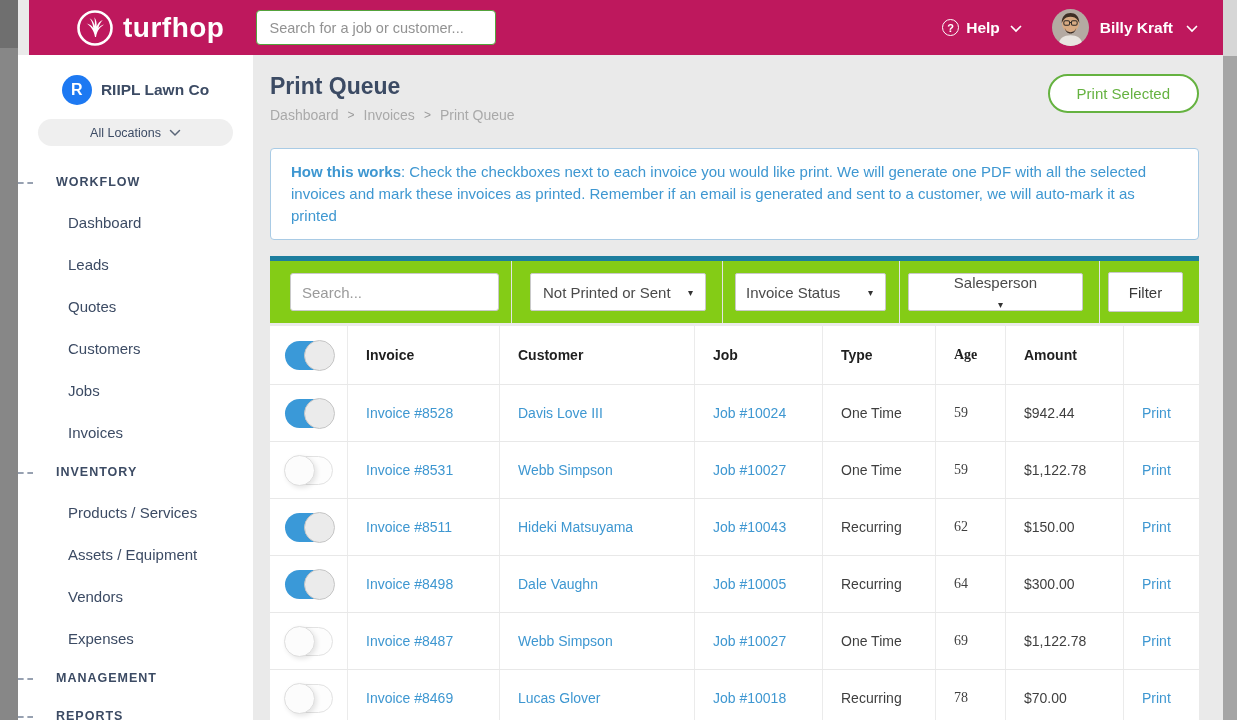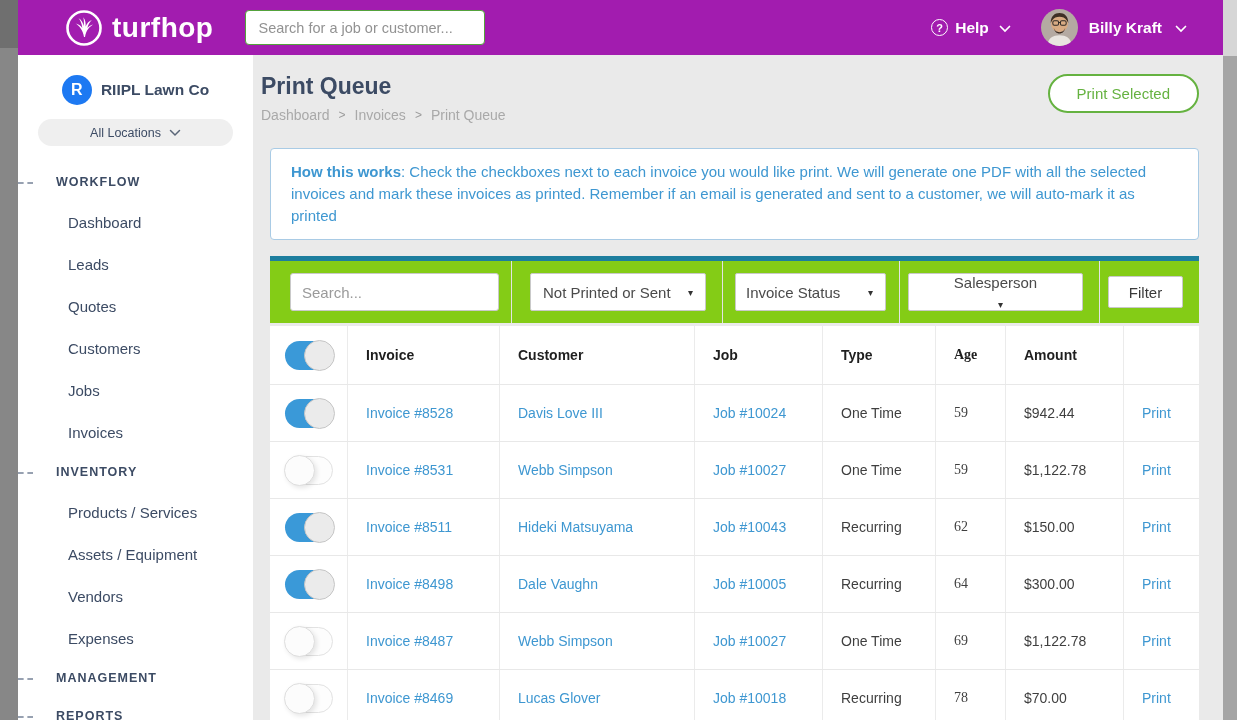--- a/index.html
+++ b/index.html
@@ -6,21 +6,21 @@
   html,body { width:1237px; height:720px; overflow:hidden; }
   body { font-family:"Liberation Sans", sans-serif; background:#eaeaea; position:relative; }
 
   
   .left-strip { position:absolute; left:0; top:0; width:18px; height:720px; background:#878787; z-index:50; }
   .left-strip .top-seg { position:absolute; top:0; left:0; width:18px; height:48px; background:#6f6f6f; }
   .right-track { position:absolute; right:0; top:0; width:14px; height:720px; background:#d6d6d6; z-index:50; }
   .right-thumb { position:absolute; right:0; top:56px; width:14px; height:664px; background:#a5a5a5; }
 
   
-  .topbar { position:absolute; left:18px; top:0; width:1205px; height:55px; background:#a21caf; display:flex; align-items:center; z-index:10; }
+  .topbar { position:absolute; left:29px; top:0; width:1205px; height:55px; background:#be185d; display:flex; align-items:center; z-index:10; }
   .brand { display:flex; align-items:center; margin-left:47px; }
   .brand svg { display:block; }
   .brand-name { color:#fff; font-size:28px; font-weight:bold; letter-spacing:.5px; margin-left:9px; }
   .global-search { margin-left:32px; width:240px; height:35px; background:#fff; border:1px solid #54a23c; border-radius:4px; padding:0 12px; font-size:14.5px; color:#444; outline:none; }
   .global-search::placeholder { color:#929292; }
   .topbar-right { margin-left:auto; display:flex; align-items:center; padding-right:36px; }
   .help-group { display:flex; align-items:center; cursor:pointer; }
   .help-circle { width:17px; height:17px; border:1.5px solid #fff; border-radius:50%; color:#fff; font-size:11px; font-weight:bold; display:flex; align-items:center; justify-content:center; }
   .help-label { color:#fff; font-size:15.5px; font-weight:bold; margin-left:7px; }
   .chev { margin-left:10px; }
@@ -35,21 +35,21 @@
   .location-pill { margin:14px 20px 0; height:27px; background:#efefef; border-radius:14px; display:flex; align-items:center; justify-content:center; cursor:pointer; }
   .location-pill span { font-size:12.5px; color:#3c4b64; }
   .location-pill svg { margin-left:8px; }
   .menu { margin-top:17px; }
   .section-head { position:relative; height:38px; display:flex; align-items:center; padding-left:38px; font-size:12.5px; font-weight:bold; letter-spacing:1px; color:#3c4b64; }
   .section-head .dash { position:absolute; left:0; top:50%; width:15px; border-top:2px dashed #97a1b1; }
   .menu-item { height:42px; display:flex; align-items:center; padding-left:50px; font-size:15px; color:#3c4b64; cursor:pointer; }
 
   
   .main { position:absolute; left:253px; top:55px; width:970px; height:665px; background:#eaeaea; }
-  .page-head { position:relative; padding:16px 24px 0 8px; height:70px; }
+  .page-head { position:relative; padding:16px 24px 0 17px; height:70px; }
   .page-title { font-size:23px; font-weight:bold; color:#3c4b64; line-height:30px; }
   .breadcrumb { margin-top:6px; font-size:14px; color:#a9a9a9; display:flex; align-items:center; }
   .breadcrumb .sep { margin:0 9px; font-size:12px; color:#9b9b9b; }
   .print-selected-btn { position:absolute; right:24px; top:19px; height:39px; padding:0 27px; background:#fff; border:2px solid #65b240; border-radius:20px; color:#65b240; font-size:15px; font-family:inherit; cursor:pointer; }
 
   .info-box { margin:23px 24px 0 17px; background:#fff; border:1px solid #a9cbe5; border-radius:4px; padding:12px 20px; font-size:15px; line-height:22px; color:#3e97d1; }
   .info-box b { font-weight:bold; }
 
   .filter-panel { margin:16px 24px 0 17px; background:#84cc16; border-top:5px solid #1d7e9e; height:67px; display:flex; }
   .f-cell { display:flex; align-items:center; border-right:1px solid #e3e3e3; }
@@ -57,21 +57,21 @@
   .f-cell.c1 { width:242px; padding-left:20px; }
   .f-cell.c2 { width:211px; padding-left:18px; }
   .f-cell.c3 { width:177px; padding-left:12px; }
   .f-cell.c4 { width:200px; padding-left:8px; }
   .f-cell.c5 { flex:1; padding-left:8px; }
   .filter-search { width:209px; height:38px; border:1px solid #c9c9c9; border-radius:3px; padding:0 11px; font-size:15px; color:#444; outline:none; }
   .filter-search::placeholder { color:#9a9a9a; }
   .fake-select { height:38px; border:1px solid #c9c9c9; border-radius:2px; background:#fff; display:flex; align-items:center; justify-content:space-between; padding:0 12px; font-size:15px; color:#4a4a4a; cursor:pointer; }
   .fake-select .caret { font-size:10px; color:#333; margin-left:10px; }
   .sel-w1 { width:176px; } .sel-w2 { width:151px;padding-left:10px; } .sel-w3 { width:175px;flex-direction:column; }
-  .filter-btn { width:75px; height:32px; background:#fff; border:1px solid #c9c9c9; border-radius:2px; font-size:15px; color:#3a3a3a; font-family:inherit; cursor:pointer; }
+  .filter-btn { width:75px; height:40px; background:#fff; border:1px solid #c9c9c9; border-radius:2px; font-size:15px; color:#3a3a3a; font-family:inherit; cursor:pointer; }
 
   
   .table { margin:3px 24px 0 17px; background:#fff; }
   .trow { display:flex; border-bottom:1px solid #e8e8e8; height:57px; }
   .trow.thead { height:59px; }
   .cell { display:flex; align-items:center; padding-left:18px; border-right:1px solid #ebebeb; font-size:14px; color:#3f3f3f; overflow:hidden; }
   .cell:last-child { border-right:none; }
   .c-toggle { width:78px; padding-left:15px; }
   .c-invoice { width:152px; }
   .c-customer { width:195px; }

